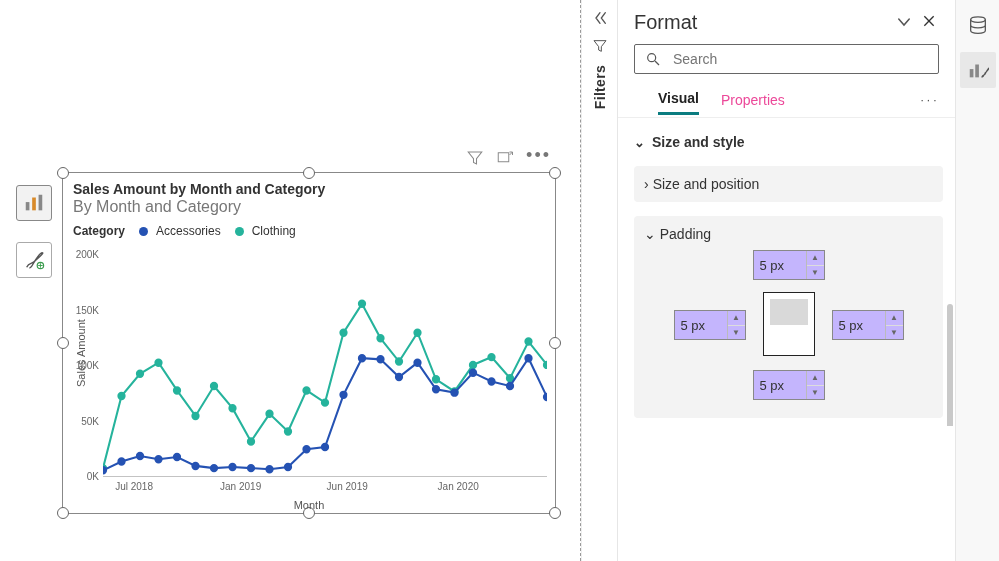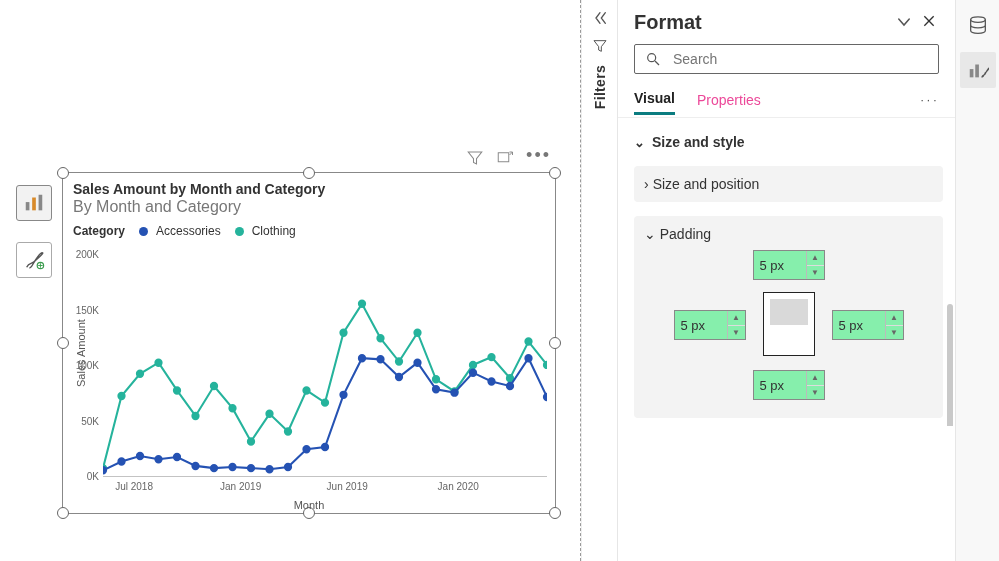--- a/index.html
+++ b/index.html
@@ -37,57 +37,57 @@
   }
   .far-right .tool {
     width: 36px; height: 36px; border-radius: 2px; display:flex;align-items:center;justify-content:center;
     cursor:pointer;
   }
   .far-right .tool.active { background: #e8e8e8; }
   
   .fmt-header {
     display: flex; align-items: center; padding: 6px 16px 2px 16px; height: 40px;
   }
-  .fmt-title { font-size: 20px; font-weight: 700; flex: 1; }
+  .fmt-title { font-size: 20px; font-weight: 400; flex: 1; }
   .hdr-icon { width: 18px; height: 18px; margin-left: 8px; color: #555; cursor: pointer; }
   .search-row { padding: 4px 16px 6px 16px; }
   .search-box {
     display: flex; align-items: center; gap: 12px;
     border: 1px solid #666; border-radius: 2px;
     padding: 6px 10px; width: 100%;
   }
   .search-box input {
     border: none; outline: none; font-size: 14px; flex: 1; background: transparent;
   }
   .search-icon-svg { width: 16px; height: 16px; color: #5d5d5d; }
   .tabs-row {
     display: flex; align-items: center; padding: 8px 16px 0 16px; position: relative;
     border-bottom: 1px solid #eee; height: 38px;
   }
   .tab { font-size: 14px; color: #ec4899; margin-right: 22px; padding-bottom: 6px; cursor: pointer; }
-  .tab.active { color: #222; font-weight:600; border-bottom: 3px solid #0b7c80; }
+  .tab.active { color: #222; font-weight:600; border-bottom: 3px solid #0b7c80; margin-left: 24px; }
   .tabs-row .more { margin-left: auto; color: #555; letter-spacing: 2px; cursor:pointer; padding-bottom:6px;}
   .sections { padding: 8px 12px 8px 16px; overflow-y:auto; position:relative;}
   .scroll-thumb { position:absolute; right:2px; top:186px; width:6px; height:130px; background:#c9c9c9; border-radius:3px;}
   .section-head {
     display:flex; align-items:center; gap:4px;
     font-size:14px; font-weight:600; color:#333;
     padding:8px 0; cursor:pointer;
   }
   .section-head .chev { font-size:13px; width:14px; display:inline-block;}
   .card {
     background:#f3f3f3; border-radius:4px; padding: 10px 10px; margin-top:4px;
   }
   .card .card-head { display:flex; align-items:center; gap:4px; font-size:14px; color:#333; cursor:pointer;}
   .padding-grid {
     position:relative; width: 230px; height: 150px; margin: 8px auto 0 auto;
   }
   .pad-spinner {
     position:absolute; display:flex; align-items:center;
-    border:1px solid #888; background:#86efac; width:72px; height:30px; padding-left:6px;
+    border:1px solid #888; background:#c4b5fd; width:72px; height:30px; padding-left:6px;
     font-size:13px;
   }
   .pad-spinner .stepper {
     margin-left:auto; width:18px; display:flex; flex-direction:column; border-left:1px solid #bbb;
     height:100%;
   }
   .pad-spinner .stepper span{
     flex:1; display:flex; align-items:center; justify-content:center; font-size:8px; color:#666;
     cursor:pointer;
   }

